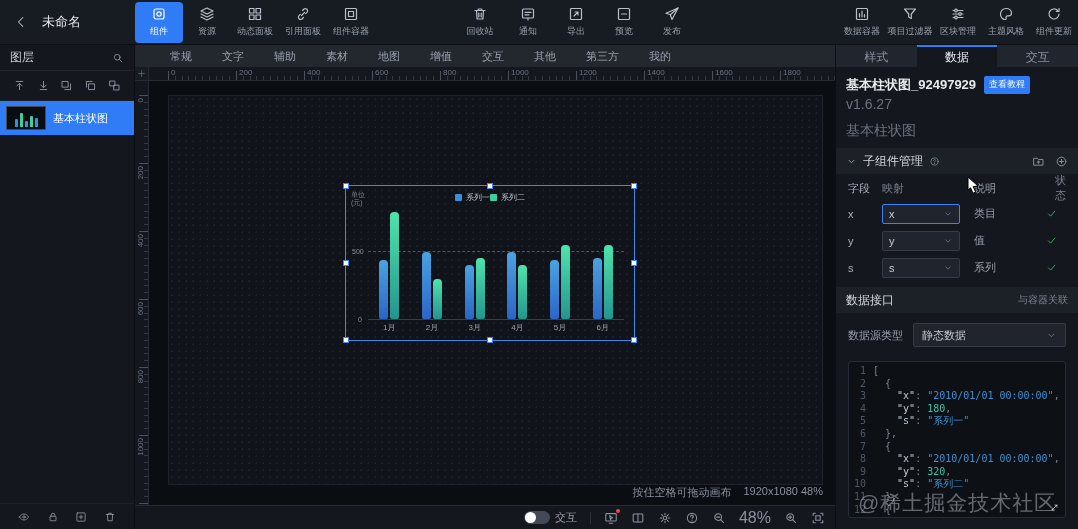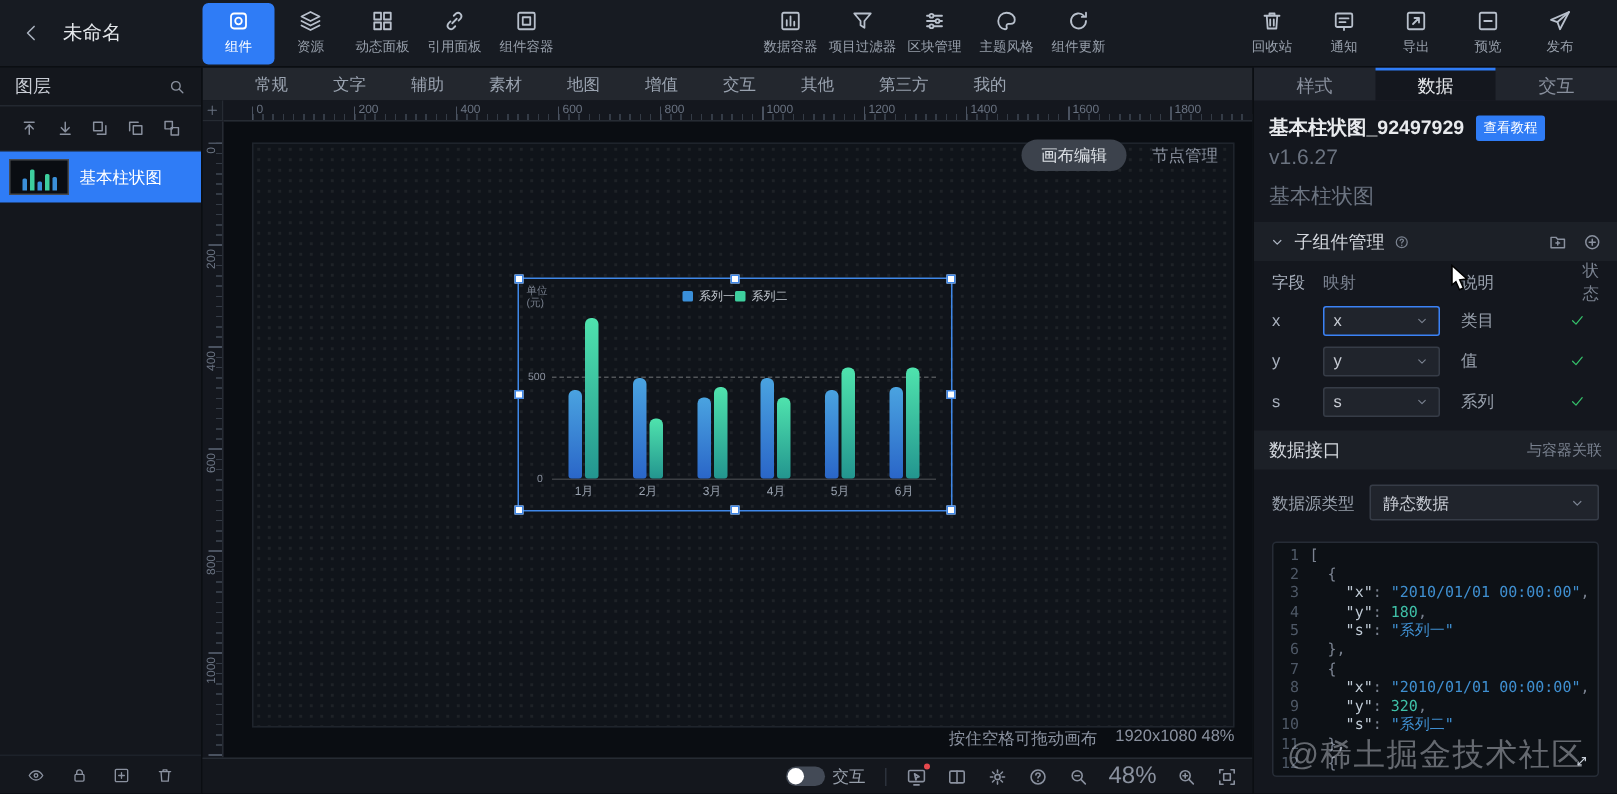--- a/index.html
+++ b/index.html
@@ -82,21 +82,21 @@
   .sb-item .zl { font-size:11px; color:#98a0ac; }
   .red-dot { position:absolute; right:-2px; top:-2px; width:4px; height:4px; border-radius:50%; background:#e5484d; }
   .toggle { width:26px; height:13px; border-radius:7px; background:#434a56; position:relative; cursor:pointer; }
   .toggle .kn { position:absolute; left:1px; top:1px; width:11px; height:11px; border-radius:50%; background:#fff; }
 
   
   .panel { position:absolute; left:835px; top:45px; width:243px; height:484px; background:#14171e; z-index:10; overflow:hidden; border-left:1px solid #0b0e12; }
   .p-tabs { height:22px; display:flex; background:#21252d; }
   .p-tab { flex:1; display:flex; align-items:center; justify-content:center; font-size:12px; color:#8a919f; cursor:pointer; border-top:2px solid transparent; }
   .p-tab.active { background:#14171e; color:#e8eaed; border-top-color:#2f7cf6; }
-  .p-title { padding:9px 10px 2px; display:flex; align-items:center; gap:8px; }
+  .p-title { padding:9px 10px 2px; display:flex; gap:8px; }
   .p-title .t { font-size:13px; font-weight:bold; color:#e8eaed; white-space:nowrap; }
   .badge { background:#2f7cf6; color:#fff; font-size:9px; padding:2px 5px; border-radius:2px; cursor:pointer; white-space:nowrap; }
   .p-ver { padding:0 10px 8px; font-size:14px; color:#6b7380; display:flex; gap:10px;flex-direction:column; }
   .sec-head { height:26px; background:#1c2027; display:flex; align-items:center; gap:6px; padding:0 10px; }
   .sec-head .st { font-size:12px; color:#d4d8de; }
   .sec-head .rt { margin-left:auto; font-size:10px; color:#7a8290; cursor:pointer; }
   .sec-head .ric { margin-left:auto; display:flex; gap:10px; color:#8a919f; }
   .sec-head .ric span { cursor:pointer; }
   .ftable { padding:2px 12px 6px; }
   .frow { display:flex; align-items:center; height:27px; }
@@ -187,20 +187,66 @@
       <div class="tb-btn">
         <span>
           <svg width="16" height="16" viewBox="0 0 16 16" fill="none" stroke="currentColor" stroke-width="1.2" stroke-linecap="round" stroke-linejoin="round">
             <rect x="2.5" y="2.5" width="11" height="11" rx="1"></rect>
             <rect x="5.5" y="5.5" width="5" height="5"></rect>
           </svg>
         </span>
         <span class="lbl">组件容器</span>
       </div>
     </div>
+  <div class="tb-group right" id="tb-right">
+      <div class="tb-btn">
+        <span>
+          <svg width="16" height="16" viewBox="0 0 16 16" fill="none" stroke="currentColor" stroke-width="1.2" stroke-linecap="round" stroke-linejoin="round">
+            <path d="M3 4.5h10M6.3 4.5V3h3.4v1.5M4.5 4.5l.6 8.5h5.8l.6-8.5M6.8 7v4M9.2 7v4"></path>
+          </svg>
+        </span>
+        <span class="lbl">回收站</span>
+      </div>
+      <div class="tb-btn">
+        <span>
+          <svg width="16" height="16" viewBox="0 0 16 16" fill="none" stroke="currentColor" stroke-width="1.2" stroke-linecap="round" stroke-linejoin="round">
+            <rect x="2.5" y="3" width="11" height="9" rx="1"></rect>
+            <path d="M5 6.3h6M5 8.8h4M8 12v2"></path>
+          </svg>
+        </span>
+        <span class="lbl">通知</span>
+      </div>
+      <div class="tb-btn">
+        <span>
+          <svg width="16" height="16" viewBox="0 0 16 16" fill="none" stroke="currentColor" stroke-width="1.2" stroke-linecap="round" stroke-linejoin="round">
+            <rect x="2.5" y="2.5" width="11" height="11" rx="1"></rect>
+            <path d="M6 10l4-4M7 6h3v3"></path>
+          </svg>
+        </span>
+        <span class="lbl">导出</span>
+      </div>
+      <div class="tb-btn">
+        <span>
+          <svg width="16" height="16" viewBox="0 0 16 16" fill="none" stroke="currentColor" stroke-width="1.2" stroke-linecap="round" stroke-linejoin="round">
+            <rect x="2.5" y="2.5" width="11" height="11" rx="1"></rect>
+            <path d="M5.5 8h5"></path>
+          </svg>
+        </span>
+        <span class="lbl">预览</span>
+      </div>
+      <div class="tb-btn">
+        <span>
+          <svg width="16" height="16" viewBox="0 0 16 16" fill="none" stroke="currentColor" stroke-width="1.2" stroke-linecap="round" stroke-linejoin="round">
+            <path d="M14 2 2 7.2l4.3 1.5L8 13.5 14 2z"></path>
+            <path d="M14 2 6.3 8.7"></path>
+          </svg>
+        </span>
+        <span class="lbl">发布</span>
+      </div>
+    </div>
   <div class="tb-group mid" id="tb-mid">
       <div class="tb-btn">
         <span>
           <svg width="16" height="16" viewBox="0 0 16 16" fill="none" stroke="currentColor" stroke-width="1.2" stroke-linecap="round" stroke-linejoin="round">
             <rect x="2.5" y="2.5" width="11" height="11" rx="1"></rect>
             <path d="M5.5 11V7.5M8 11V5M10.5 11V8.5"></path>
           </svg>
         </span>
         <span class="lbl">数据容器</span>
       </div>
@@ -232,66 +278,20 @@
         <span class="lbl">主题风格</span>
       </div>
       <div class="tb-btn">
         <span>
           <svg width="16" height="16" viewBox="0 0 16 16" fill="none" stroke="currentColor" stroke-width="1.2" stroke-linecap="round" stroke-linejoin="round">
             <path d="M13 8a5 5 0 1 1-1.4-3.5"></path>
             <path d="M13 2.5v2.8h-2.8"></path>
           </svg>
         </span>
         <span class="lbl">组件更新</span>
-      </div>
-    </div>
-  <div class="tb-group right" id="tb-right">
-      <div class="tb-btn">
-        <span>
-          <svg width="16" height="16" viewBox="0 0 16 16" fill="none" stroke="currentColor" stroke-width="1.2" stroke-linecap="round" stroke-linejoin="round">
-            <path d="M3 4.5h10M6.3 4.5V3h3.4v1.5M4.5 4.5l.6 8.5h5.8l.6-8.5M6.8 7v4M9.2 7v4"></path>
-          </svg>
-        </span>
-        <span class="lbl">回收站</span>
-      </div>
-      <div class="tb-btn">
-        <span>
-          <svg width="16" height="16" viewBox="0 0 16 16" fill="none" stroke="currentColor" stroke-width="1.2" stroke-linecap="round" stroke-linejoin="round">
-            <rect x="2.5" y="3" width="11" height="9" rx="1"></rect>
-            <path d="M5 6.3h6M5 8.8h4M8 12v2"></path>
-          </svg>
-        </span>
-        <span class="lbl">通知</span>
-      </div>
-      <div class="tb-btn">
-        <span>
-          <svg width="16" height="16" viewBox="0 0 16 16" fill="none" stroke="currentColor" stroke-width="1.2" stroke-linecap="round" stroke-linejoin="round">
-            <rect x="2.5" y="2.5" width="11" height="11" rx="1"></rect>
-            <path d="M6 10l4-4M7 6h3v3"></path>
-          </svg>
-        </span>
-        <span class="lbl">导出</span>
-      </div>
-      <div class="tb-btn">
-        <span>
-          <svg width="16" height="16" viewBox="0 0 16 16" fill="none" stroke="currentColor" stroke-width="1.2" stroke-linecap="round" stroke-linejoin="round">
-            <rect x="2.5" y="2.5" width="11" height="11" rx="1"></rect>
-            <path d="M5.5 8h5"></path>
-          </svg>
-        </span>
-        <span class="lbl">预览</span>
-      </div>
-      <div class="tb-btn">
-        <span>
-          <svg width="16" height="16" viewBox="0 0 16 16" fill="none" stroke="currentColor" stroke-width="1.2" stroke-linecap="round" stroke-linejoin="round">
-            <path d="M14 2 2 7.2l4.3 1.5L8 13.5 14 2z"></path>
-            <path d="M14 2 6.3 8.7"></path>
-          </svg>
-        </span>
-        <span class="lbl">发布</span>
       </div>
     </div>
 </div>
 
 <div class="sidebar">
   <div class="sb-head">
     <span class="t">图层</span>
     <span class="ic" id="sb-search">
         <svg width="12" height="12" viewBox="0 0 16 16" fill="none" stroke="currentColor" stroke-width="1.2" stroke-linecap="round" stroke-linejoin="round">
           <circle cx="7" cy="7" r="3.8"></circle>
@@ -403,24 +403,20 @@
     <span class="lab" style="top:85px">200</span>
     <span class="lab" style="top:153px">400</span>
     <span class="lab" style="top:221px">600</span>
     <span class="lab" style="top:289px">800</span>
     <span class="lab" style="top:357px">1000</span>
   </div>
 
 <div class="canvas">
   <div class="artboard"></div>
 
-  <div class="mode-pills">
-    <span class="pill active">画布编辑</span>
-    <span class="pill">节点管理</span>
-  </div>
 
   <div class="sel" id="sel-box">
     <div class="chart">
       <div class="unit-lab" id="unit-lab">
           <div>单位</div>
           <div>(元)</div>
         </div>
       <div class="legend" id="legend">
           <span class="li"><span class="sw" style="background:#3a8fd9"></span>系列一</span>
           <span class="li"><span class="sw" style="background:#3ecf9e"></span>系列二</span>

